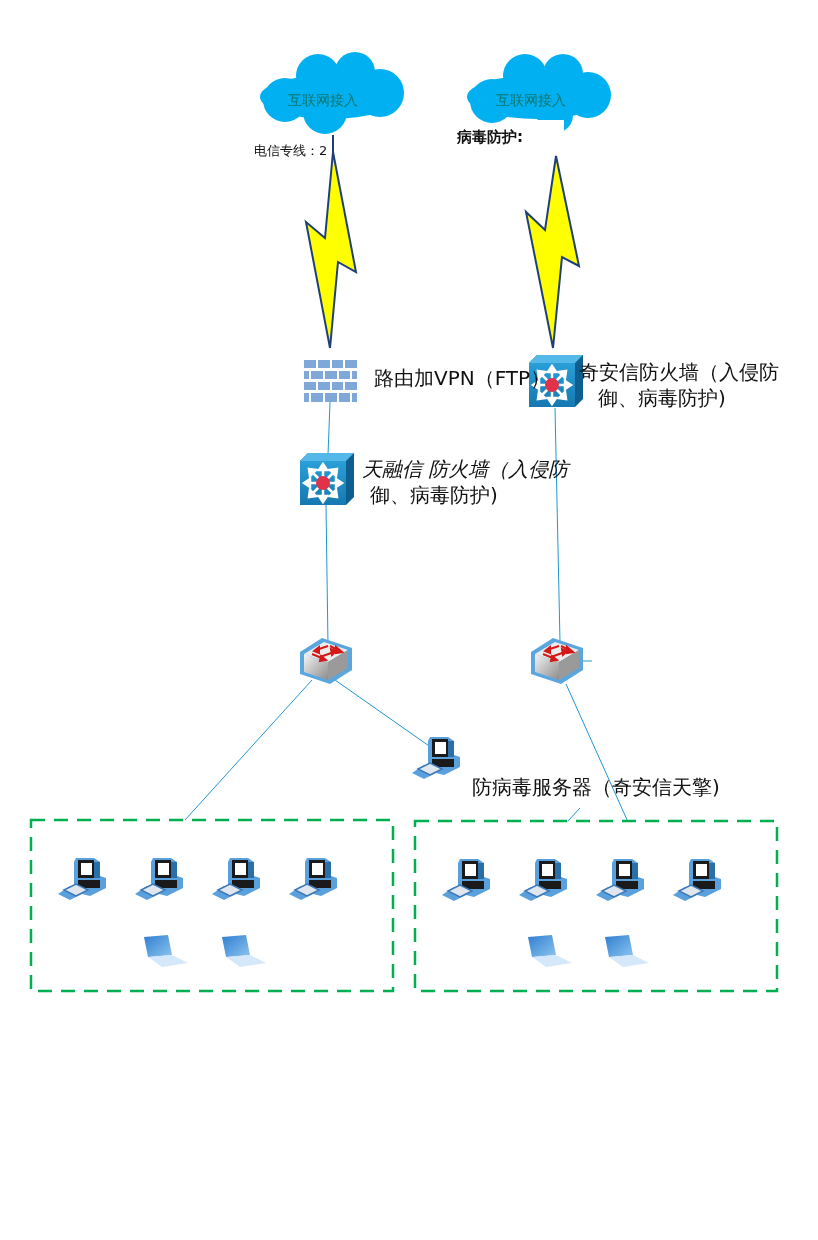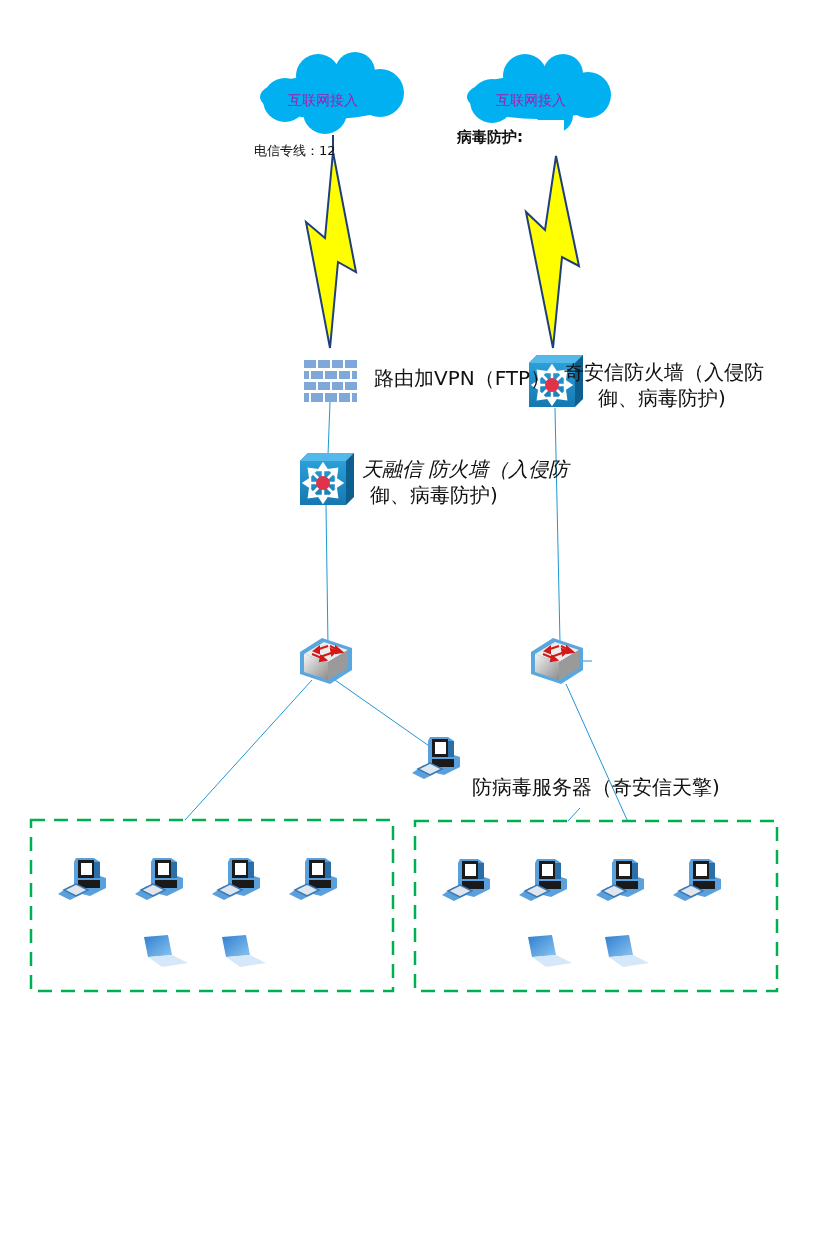--- a/index.html
+++ b/index.html
@@ -2,21 +2,21 @@
 <html><head>
 <meta charset="utf-8">
 <style>
   html, body { margin: 0; padding: 0; background: #ffffff; }
   body { width: 818px; height: 1240px; position: relative; overflow: hidden;
          font-family: "DejaVu Sans", "Liberation Sans", sans-serif; }
   #canvas { position: absolute; left: 0; top: 0; }
   .lbl { position: absolute; font-size: 20px; color: #111; white-space: nowrap; line-height: 20px; }
   .lbl.bold { font-weight: bold; font-size: 15px; }
   .lbl.small { font-size: 13px; }
-  .cloud-text { position: absolute; font-size: 14px; color: #a21caf; white-space: nowrap; }
+  .cloud-text { position: absolute; font-size: 14px; color: #0f766e; white-space: nowrap; }
 </style>
 </head>
 <body>
 
 <svg id="canvas" width="818" height="1240" viewBox="0 0 818 1240">
   <defs>
     <linearGradient id="swGrad" x1="0" y1="0" x2="1" y2="1">
       <stop offset="0" stop-color="#f4f4f4"></stop>
       <stop offset="1" stop-color="#8c8c8c"></stop>
     </linearGradient>
@@ -174,24 +174,24 @@
   <use href="#pc" transform="translate(523,857)"></use>
   <use href="#pc" transform="translate(600,857)"></use>
   <use href="#pc" transform="translate(677,857)"></use>
   <use href="#laptop" transform="translate(524,935)"></use>
   <use href="#laptop" transform="translate(601,935)"></use>
 </svg>
 
 <div class="cloud-text" style="left:288px; top:92px;">互联网接入</div>
 <div class="cloud-text" style="left:496px; top:92px;">互联网接入</div>
 
-<div class="lbl small" style="left:254px; top:141px;">电信专线：12</div>
+<div class="lbl small" style="left:254px; top:141px;">电信专线：2</div>
 <div class="lbl bold" style="left:457px; top:127px;">病毒防护:</div>
 
 <div class="lbl" style="left:374px; top:368px;">路由加VPN（FTP）</div>
 
 <div class="lbl" style="left:362px; top:459px;font-style:italic;">天融信  防火墙（入侵防</div>
 <div class="lbl" style="left:370px; top:485px;">御、病毒防护)</div>
 
-<div class="lbl" style="left:564px; top:362px;">奇安信防火墙（入侵防</div>
+<div class="lbl" style="left:579px; top:362px;">奇安信防火墙（入侵防</div>
 <div class="lbl" style="left:598px; top:388px;">御、病毒防护)</div>
 
 <div class="lbl" style="left:472px; top:777px;">防病毒服务器（奇安信天擎)</div>
 
 </body></html>

